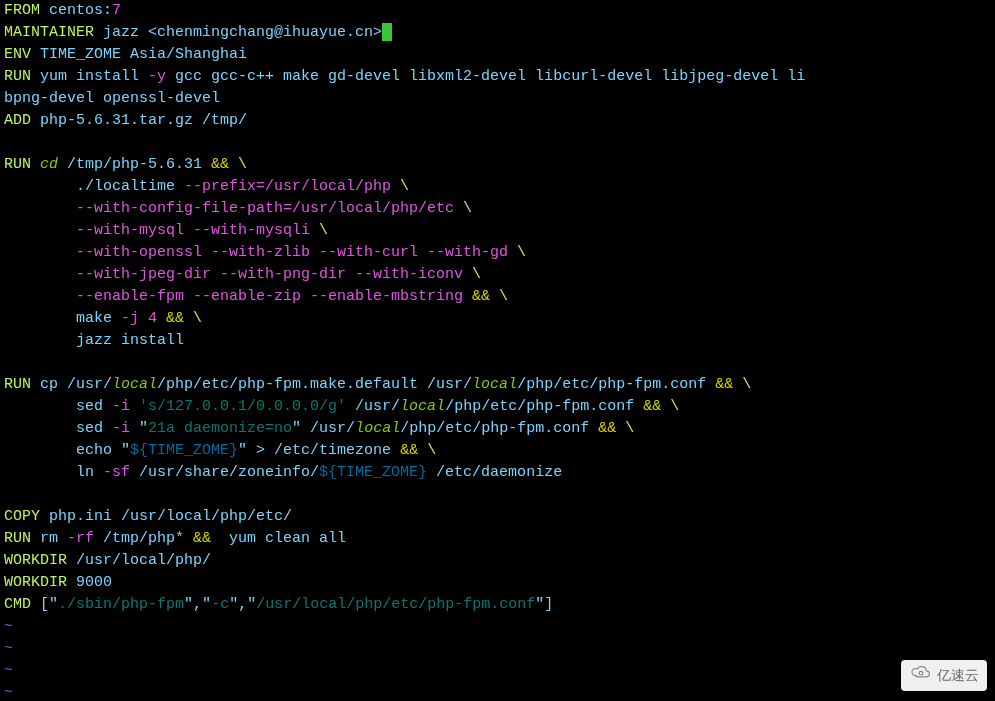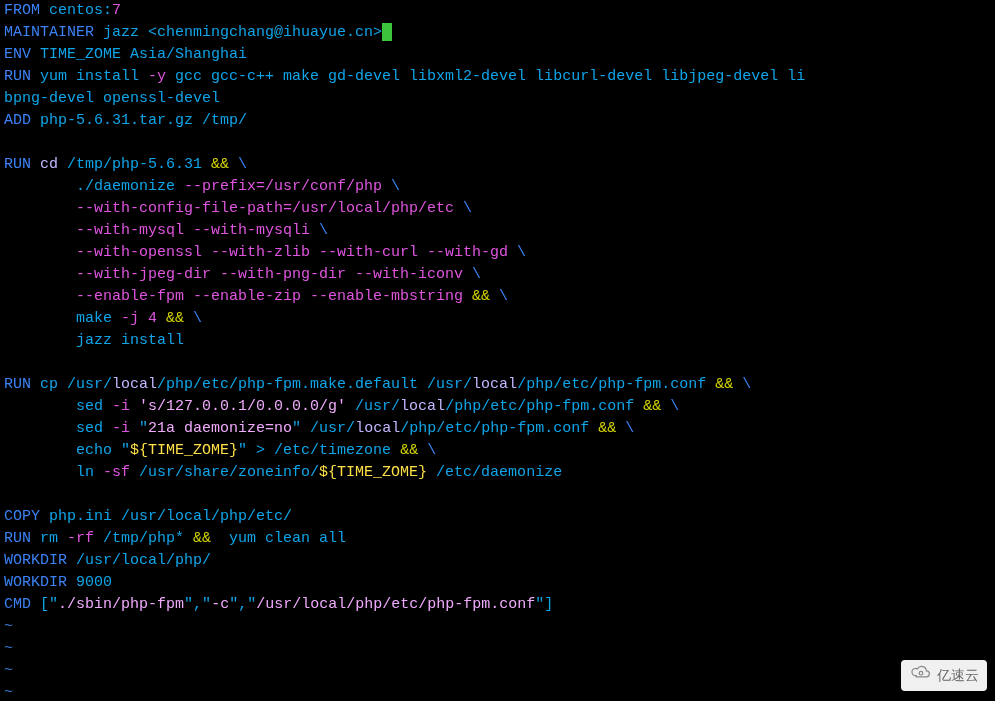--- a/index.html
+++ b/index.html
@@ -12,28 +12,28 @@
       padding: 0;
       width: 995px;
       height: 701px;
       overflow: hidden;
       position: relative;
     }
     .terminal {
       white-space: pre;
       padding: 0 4px;
     }
-    .kw { color: #3b82f6; }      
-    .cyan { color: #c4b5fd; }    
-    .red { color: #f0abfc; }     
+    .kw { color: #bef264; }      
+    .cyan { color: #84cc16; font-style: italic; }    
+    .red { color: #0f766e; }     
     .magenta { color: #e055e0; } 
     .yellow { color: #d4d400; }  
-    .green { color: #fde047; }   
+    .green { color: #0369a1; }   
     .blue { color: #3b7bd4; }    
-    .white { color: #0ea5e9; }
+    .white { color: #7dd3fc; }
     .cursor {
       background: #3cc43c;
       color: #000;
       display: inline-block;
       width: 10px;
       height: 18px;
       vertical-align: text-bottom;
     }
     .watermark {
       position: absolute;
@@ -55,21 +55,21 @@
 <body>
 
 <div class="terminal"><span class="kw">FROM</span><span class="white"> centos:</span><span class="magenta">7</span>
 <span class="kw">MAINTAINER</span><span class="white"> jazz &lt;chenmingchang@ihuayue.cn&gt;</span><span class="cursor"></span>
 <span class="kw">ENV</span><span class="white"> TIME_ZOME</span><span class="white"> Asia/Shanghai</span>
 <span class="kw">RUN</span><span class="white"> yum install </span><span class="magenta">-y</span><span class="white"> gcc gcc-c++ make gd-devel libxml2-devel libcurl-devel libjpeg-devel li</span>
 <span class="white">bpng-devel openssl-devel</span>
 <span class="kw">ADD</span><span class="white"> php-5.6.31.tar.gz /tmp/</span>
 
 <span class="kw">RUN</span><span class="cyan"> cd</span><span class="white"> /tmp/php-5.6.31 </span><span class="yellow">&amp;&amp; </span><span class="kw">\</span>
-<span class="white">        ./daemonize </span><span class="magenta">--prefix=/usr/conf/php </span><span class="kw">\</span>
+<span class="white">        ./localtime </span><span class="magenta">--prefix=/usr/local/php </span><span class="kw">\</span>
 <span class="white">        </span><span class="magenta">--with-config-file-path=/usr/local/php/etc </span><span class="kw">\</span>
 <span class="white">        </span><span class="magenta">--with-mysql --with-mysqli </span><span class="kw">\</span>
 <span class="white">        </span><span class="magenta">--with-openssl --with-zlib --with-curl --with-gd </span><span class="kw">\</span>
 <span class="white">        </span><span class="magenta">--with-jpeg-dir --with-png-dir --with-iconv </span><span class="kw">\</span>
 <span class="white">        </span><span class="magenta">--enable-fpm --enable-zip --enable-mbstring </span><span class="yellow">&amp;&amp; </span><span class="kw">\</span>
 <span class="white">        make </span><span class="magenta">-j </span><span class="magenta">4</span><span class="white"> </span><span class="yellow">&amp;&amp; </span><span class="kw">\</span>
 <span class="white">        jazz install</span>
 
 <span class="kw">RUN</span><span class="white"> cp /usr/</span><span class="cyan">local</span><span class="white">/php/etc/php-fpm.make.default /usr/</span><span class="cyan">local</span><span class="white">/php/etc/php-fpm.conf </span><span class="yellow">&amp;&amp; </span><span class="kw">\</span>
 <span class="white">        sed </span><span class="magenta">-i </span><span class="red">'s/127.0.0.1/0.0.0.0/g'</span><span class="white"> /usr/</span><span class="cyan">local</span><span class="white">/php/etc/php-fpm.conf </span><span class="yellow">&amp;&amp; </span><span class="kw">\</span>

